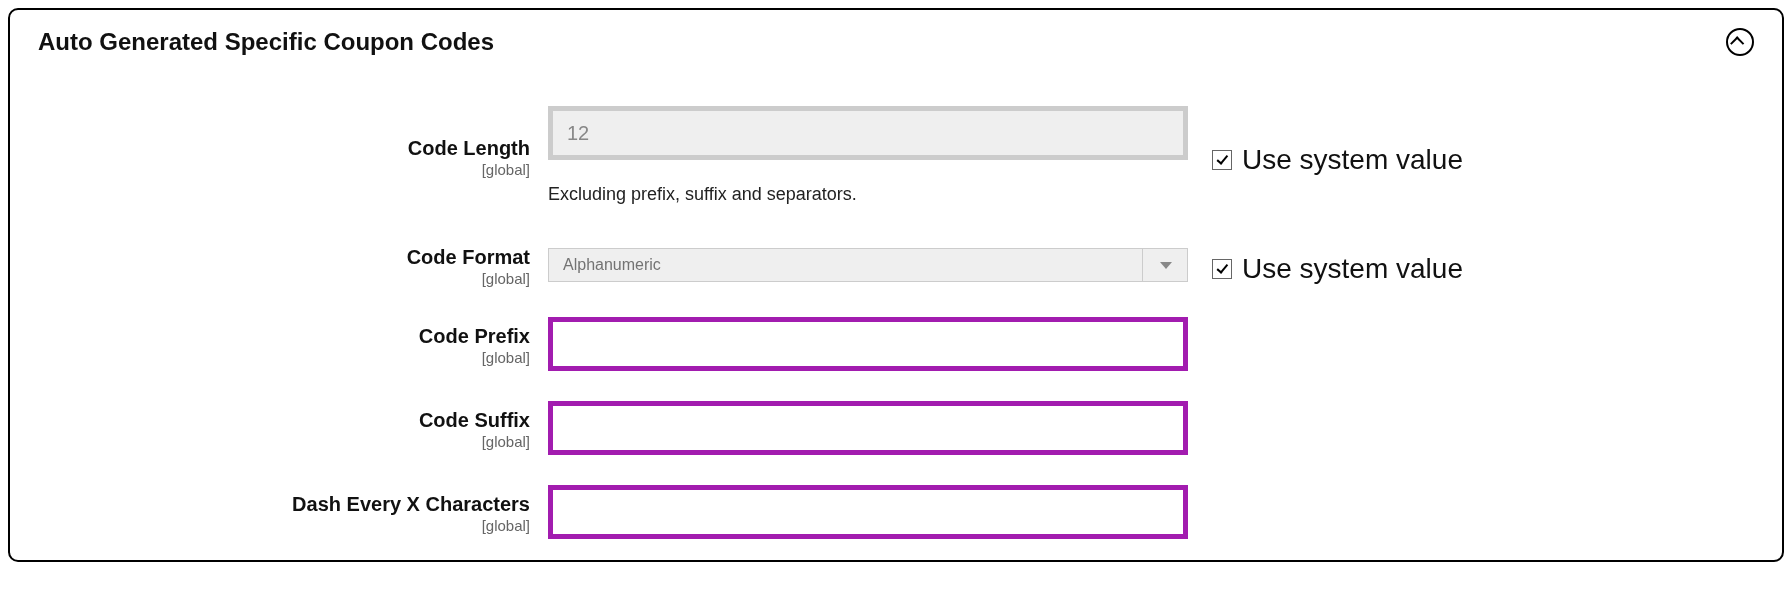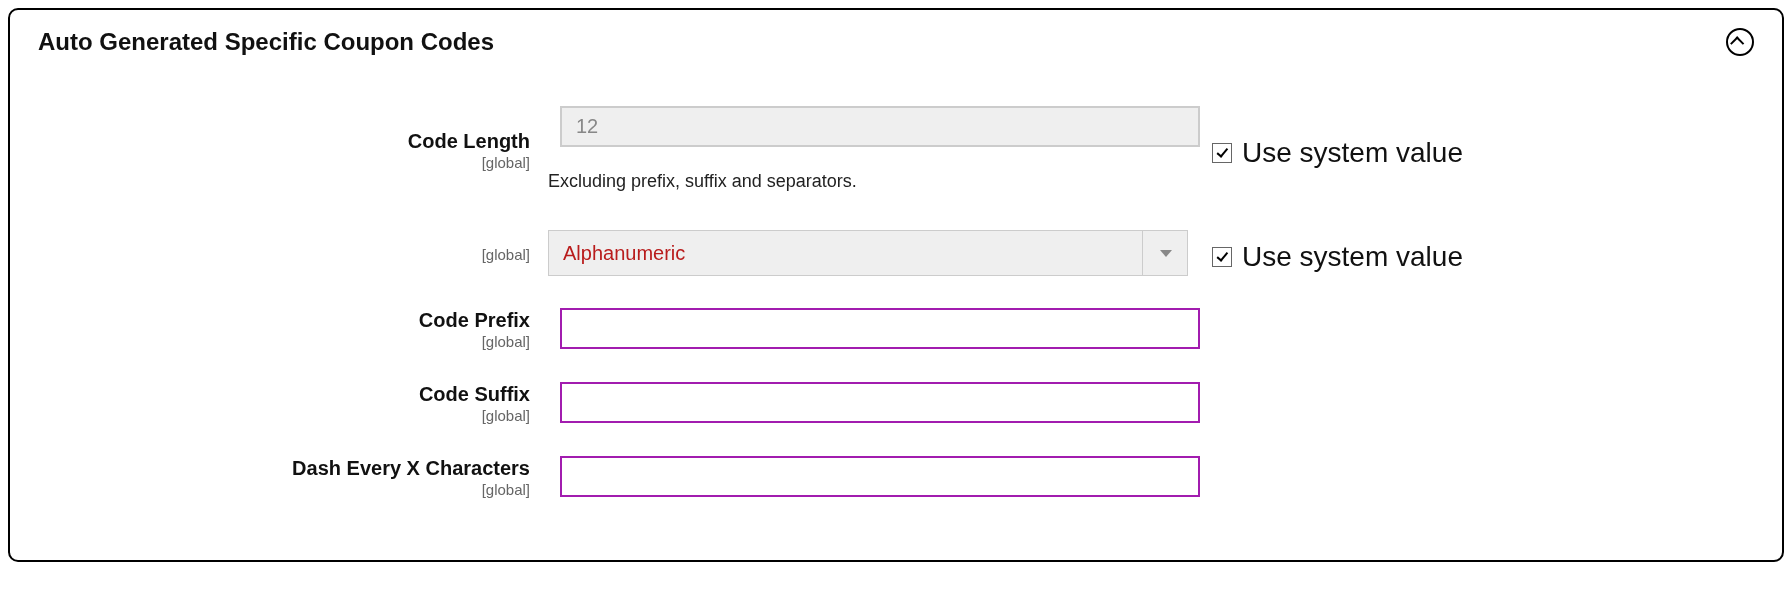--- a/index.html
+++ b/index.html
@@ -76,45 +76,44 @@
       width: 640px;
     }
     .meta-col {
       padding-left: 24px;
       display: flex;
       align-items: center;
       padding-top: 8px;
     }
     .text-input {
       width: 100%;
-      height: 41px;
-      border: 2px solid #a21caf;
+      height: 54px;
+      border: 5px solid #a21caf;
       font-size: 20px;
       padding: 0 14px;
       color: #666;
       background: #fff;
-      margin-left: 12px;
     }
     .text-input.disabled {
       background: #efefef;
       border-color: #ccc;
       color: #888;
     }
     .select-wrap {
       position: relative;
       width: 100%;
     }
     .select-input {
       width: 100%;
-      height: 46px;
+      height: 34px;
       border: 1px solid #ccc;
       background: #efefef;
-      font-size: 20px;
+      font-size: 16px;
       padding: 0 14px;
-      color: #b91c1c;
+      color: #737373;
       appearance: none;
       -webkit-appearance: none;
     }
     .select-arrow-box {
       position: absolute;
       right: 0;
       top: 0;
       bottom: 0;
       width: 46px;
       border-left: 1px solid #ccc;
@@ -187,20 +186,21 @@
       <div class="meta-col">
         <span class="checkbox">
           <span class="checkmark"></span>
         </span>
         <span class="meta-label">Use system value</span>
       </div>
     </div>
 
     <div class="form-row tight">
       <div class="label-col">
+        <span class="label-main">Code Format</span>
         <span class="label-scope">[global]</span>
       </div>
       <div class="input-col">
         <div class="select-wrap">
           <input type="text" class="select-input" disabled="" value="Alphanumeric" style="">
           <div class="select-arrow-box">
             <div class="select-arrow"></div>
           </div>
         </div>
       </div>

